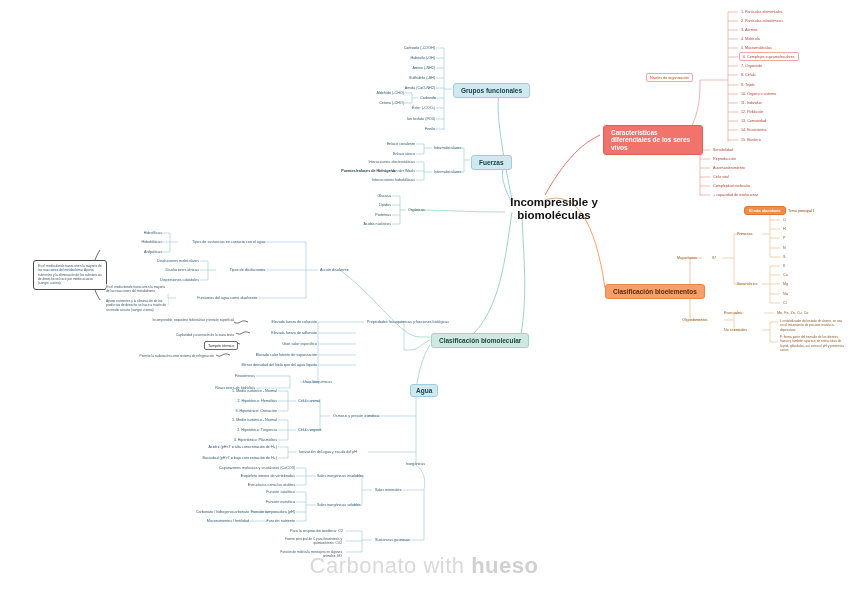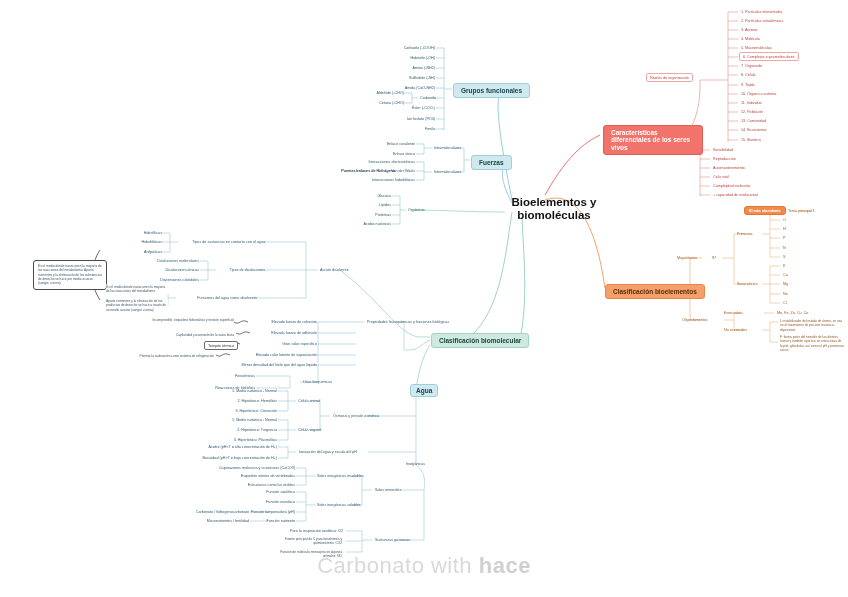--- a/index.html
+++ b/index.html
@@ -187,21 +187,21 @@
     <path d="M724,320 L734,320" stroke="#f0bd94" fill="none" stroke-width="0.7"></path>
     <path d="M734,313 L734,330" stroke="#f0bd94" fill="none" stroke-width="0.7"></path>
     <path d="M734,313 L744,313 M734,330 L744,330" stroke="#f0bd94" fill="none" stroke-width="0.7"></path>
     <path d="M764,313 L774,313" stroke="#f0bd94" fill="none" stroke-width="0.7"></path>
     <path d="M762,330 L770,330" stroke="#f0bd94" fill="none" stroke-width="0.7"></path>
     <path d="M770,322 L770,342" stroke="#f0bd94" fill="none" stroke-width="0.7"></path>
     <path d="M770,322 L778,322 M770,342 L778,342" stroke="#f0bd94" fill="none" stroke-width="0.7"></path>
     <path d="M800,211 L812,211" stroke="#f0bd94" fill="none" stroke-width="0.7"></path>
   </svg>
 
-  <div class="node central" style="left:494px;top:196px;">Bioelementos y biomoléculas</div>
+  <div class="node central" style="left:494px;top:196px;">Incompresible y biomoléculas</div>
 
   <div class="node box box-red" style="left:646px;top:73px;">Niveles de organización</div>
   <div class="node leaf leaf-red" style="left:740px;top:9px;">1. Partículas elementales</div>
   <div class="node leaf leaf-red" style="left:740px;top:18px;">2. Partículas subatómicas</div>
   <div class="node leaf leaf-red" style="left:740px;top:27px;">3. Átomos</div>
   <div class="node leaf leaf-red" style="left:740px;top:36px;">4. Molécula</div>
   <div class="node leaf leaf-red" style="left:740px;top:45px;">5. Macromoléculas</div>
   <div class="node box box-red" style="left:739px;top:52px;">6. Complejos supramoleculares</div>
   <div class="node leaf leaf-red" style="left:740px;top:63px;">7. Organoide</div>
   <div class="node leaf leaf-red" style="left:740px;top:72px;">8. Célula</div>
@@ -333,16 +333,16 @@
   <div class="node leaf leaf-orange" style="left:681px;top:317px;">Oligoelementos</div>
   <div class="node leaf leaf-orange" style="left:723px;top:310px;">Esenciales</div>
   <div class="node leaf leaf-orange" style="left:776px;top:310px;">Mn, Fe, Zn, Cu, Co</div>
   <div class="node leaf leaf-orange" style="left:723px;top:327px;">No esenciales</div>
   <div class="node note note-plain note-orange" style="left:780px;top:317px;width:64px;">Li estabilizador del estado de ánimo, se usa en el tratamiento de psicosis maníaco-depresivas</div>
   <div class="node note note-plain note-orange" style="left:780px;top:333px;width:64px;">F: forma parte del esmalte de los dientes, hueso y también aparece en estructuras de la piel, glándulas, así como el pH y presencia caries</div>
   <div class="node pill pill-orange-dark" style="left:744px;top:206px;padding:1.5px 4px;font-size:3.7px;">El más abundante</div>
   <div class="node leaf leaf-orange" style="left:787px;top:208px;">Tema principal 1</div>
 
   <div class="watermark">
-    <span>Carbonato with </span><b>hace</b>
+    <span>Carbonato with </span><b>hueso</b>
   </div>
 
 </div>
 
 </body></html>

